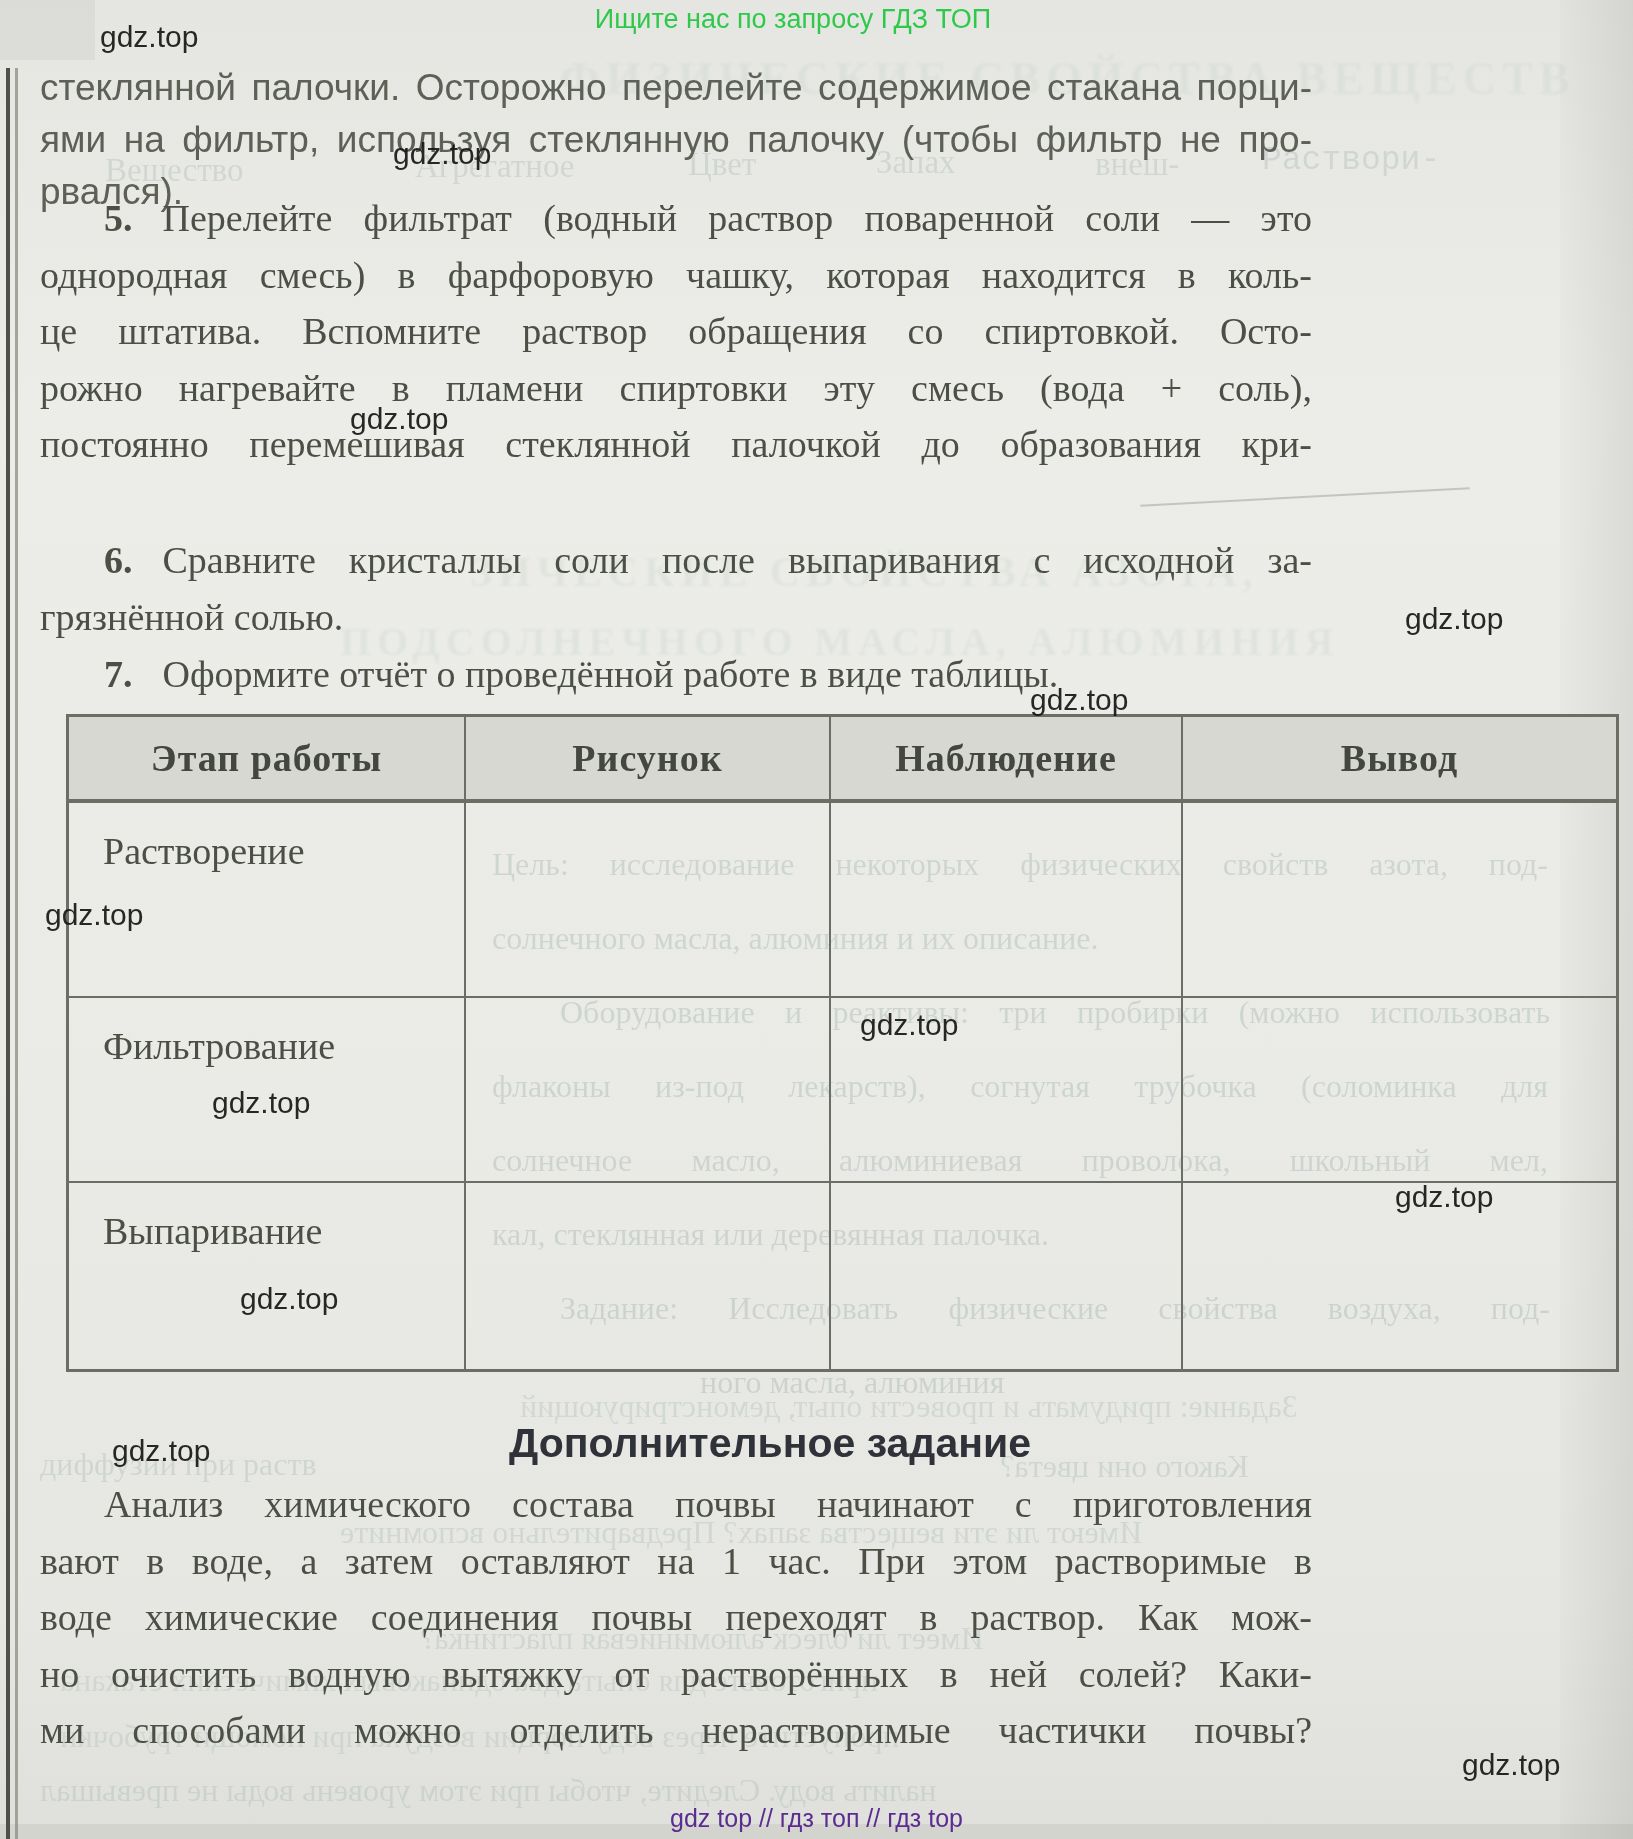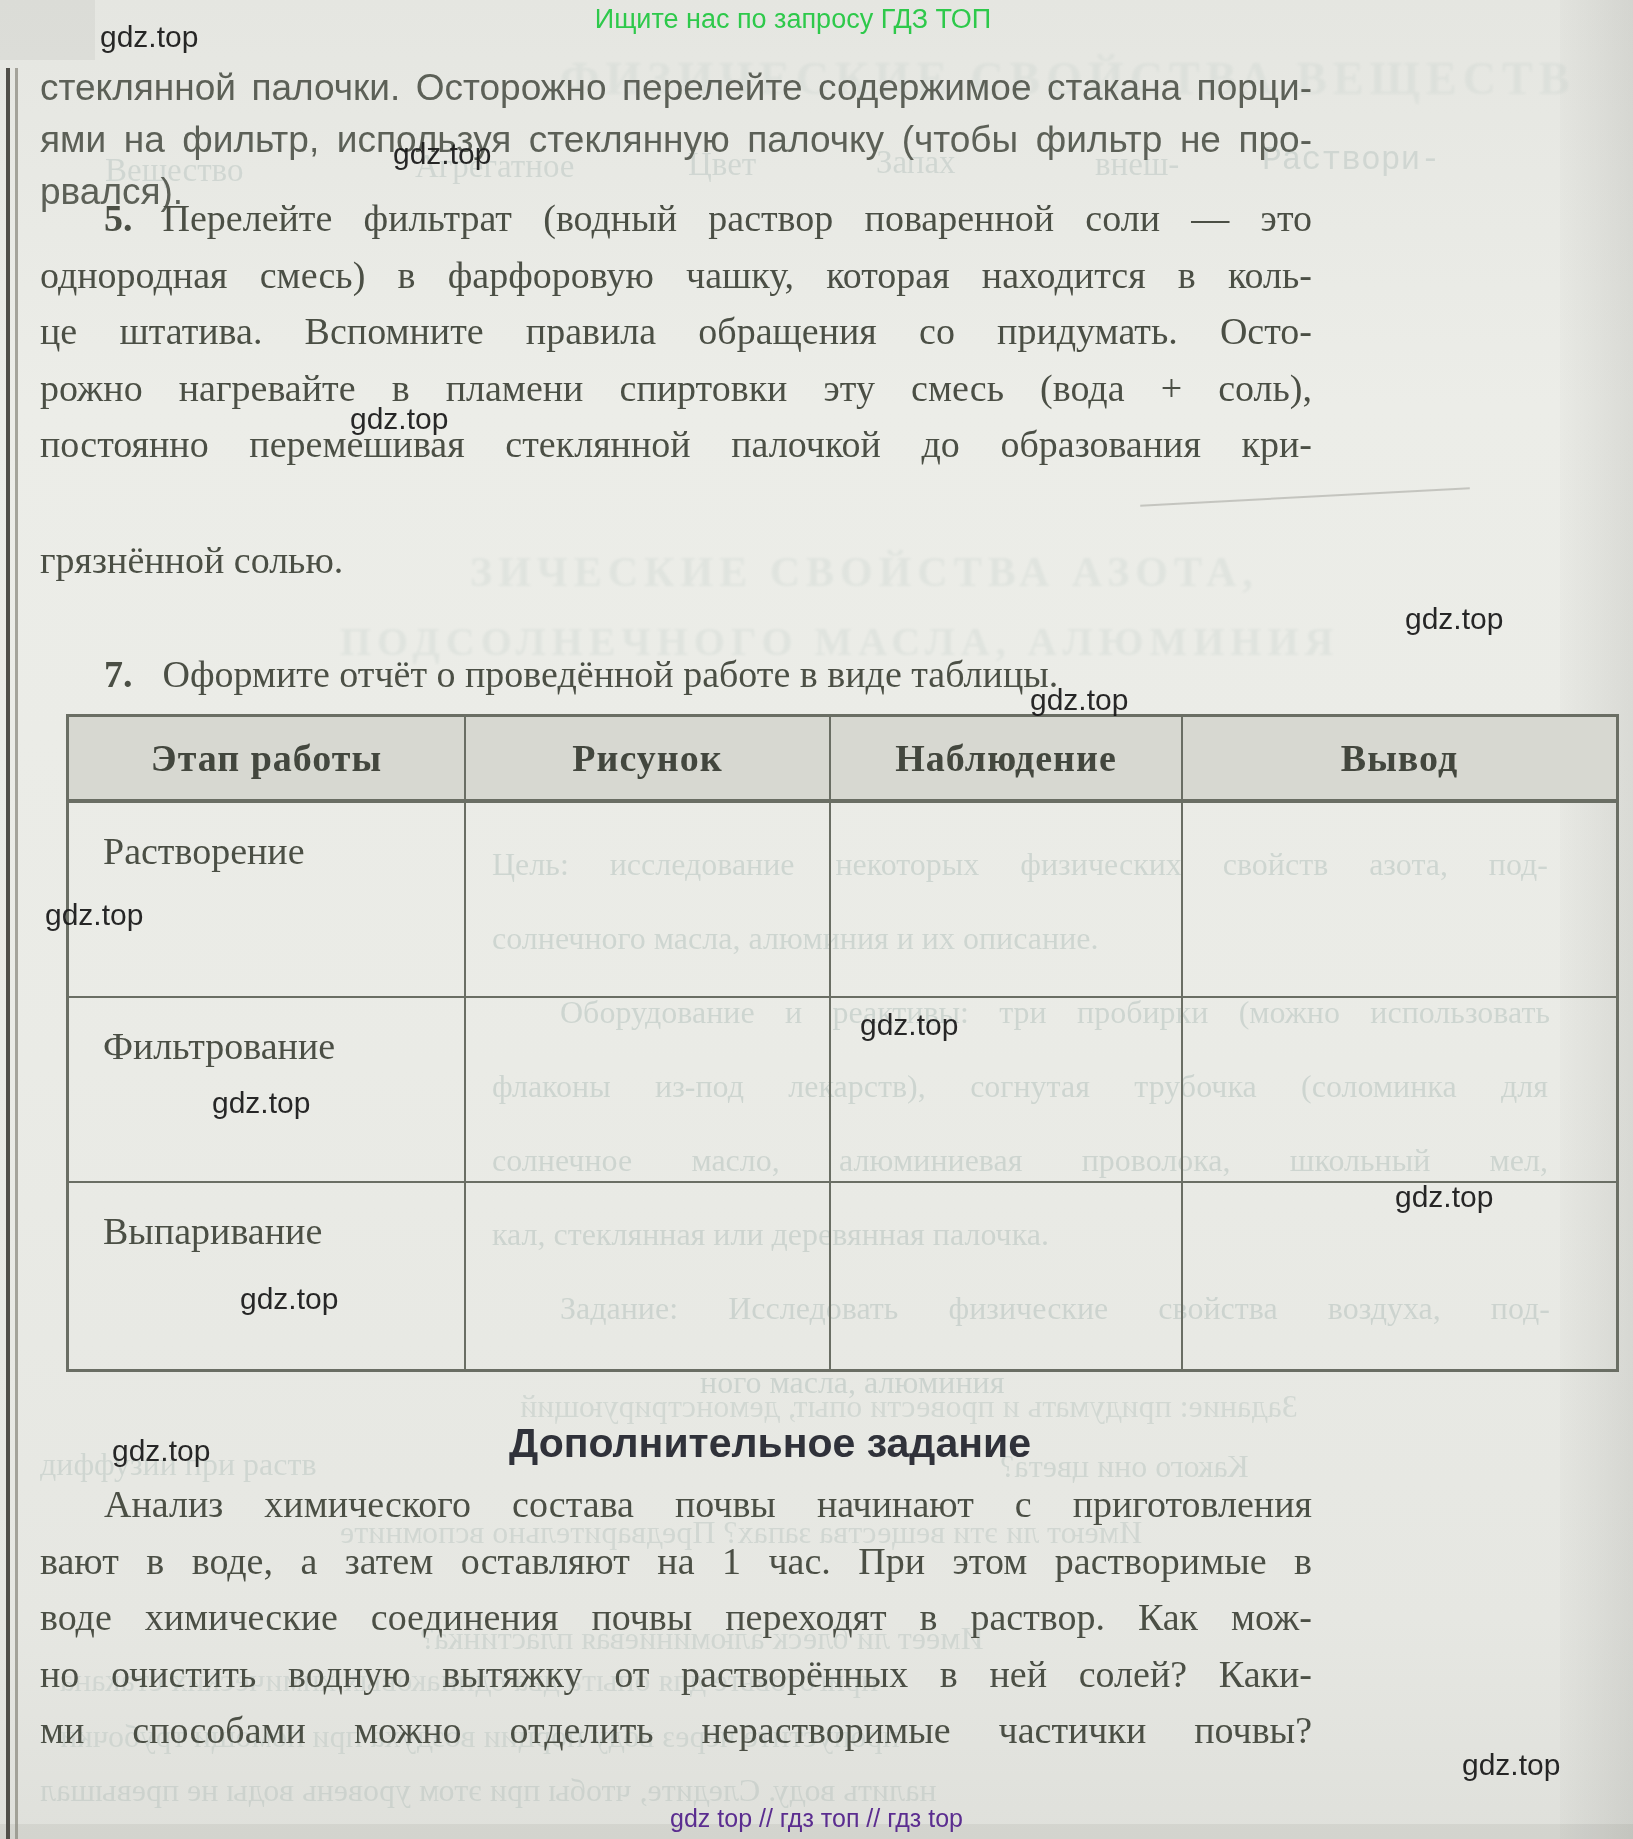--- a/index.html
+++ b/index.html
@@ -102,26 +102,27 @@
 
 <div class="abs copy z3" style="top:62px;">
   <div class="sansline j">стеклянной палочки. Осторожно перелейте содержимое стакана порци-</div>
   <div class="sansline j">ями на фильтр, используя стеклянную палочку (чтобы фильтр не про-</div>
   <div class="sansline nj">рвался).</div>
 </div>
 
 <div class="abs copy z3" style="top:190px;">
   <div class="serifline j ind"><b class="num">5.</b><span>Перелейте фильтрат (водный раствор поваренной соли — это</span></div>
   <div class="serifline j">однородная смесь) в фарфоровую чашку, которая находится в коль-</div>
-  <div class="serifline j">це штатива. Вспомните правила обращения со придумать. Осто-</div>
+  <div class="serifline j">це штатива. Вспомните раствор обращения со спиртовкой. Осто-</div>
   <div class="serifline j">рожно нагревайте в пламени спиртовки эту смесь (вода + соль),</div>
   <div class="serifline j">постоянно перемешивая стеклянной палочкой до образования кри-</div>
 </div>
 
 <div class="abs copy z3" style="top:532px;">
+  <div class="serifline j ind"><b class="num">6.</b><span>Сравните кристаллы соли после выпаривания с исходной за-</span></div>
   <div class="serifline nj">грязнённой солью.</div>
 </div>
 
 <div class="abs copy z3" style="top:646px;">
   <div class="serifline nj ind"><b class="num">7.</b><span>Оформите отчёт о проведённой работе в виде таблицы.</span></div>
 </div>
 
 <div class="abs rtable">
   <div class="cell th">Этап работы</div>
   <div class="cell th">Рисунок</div>

